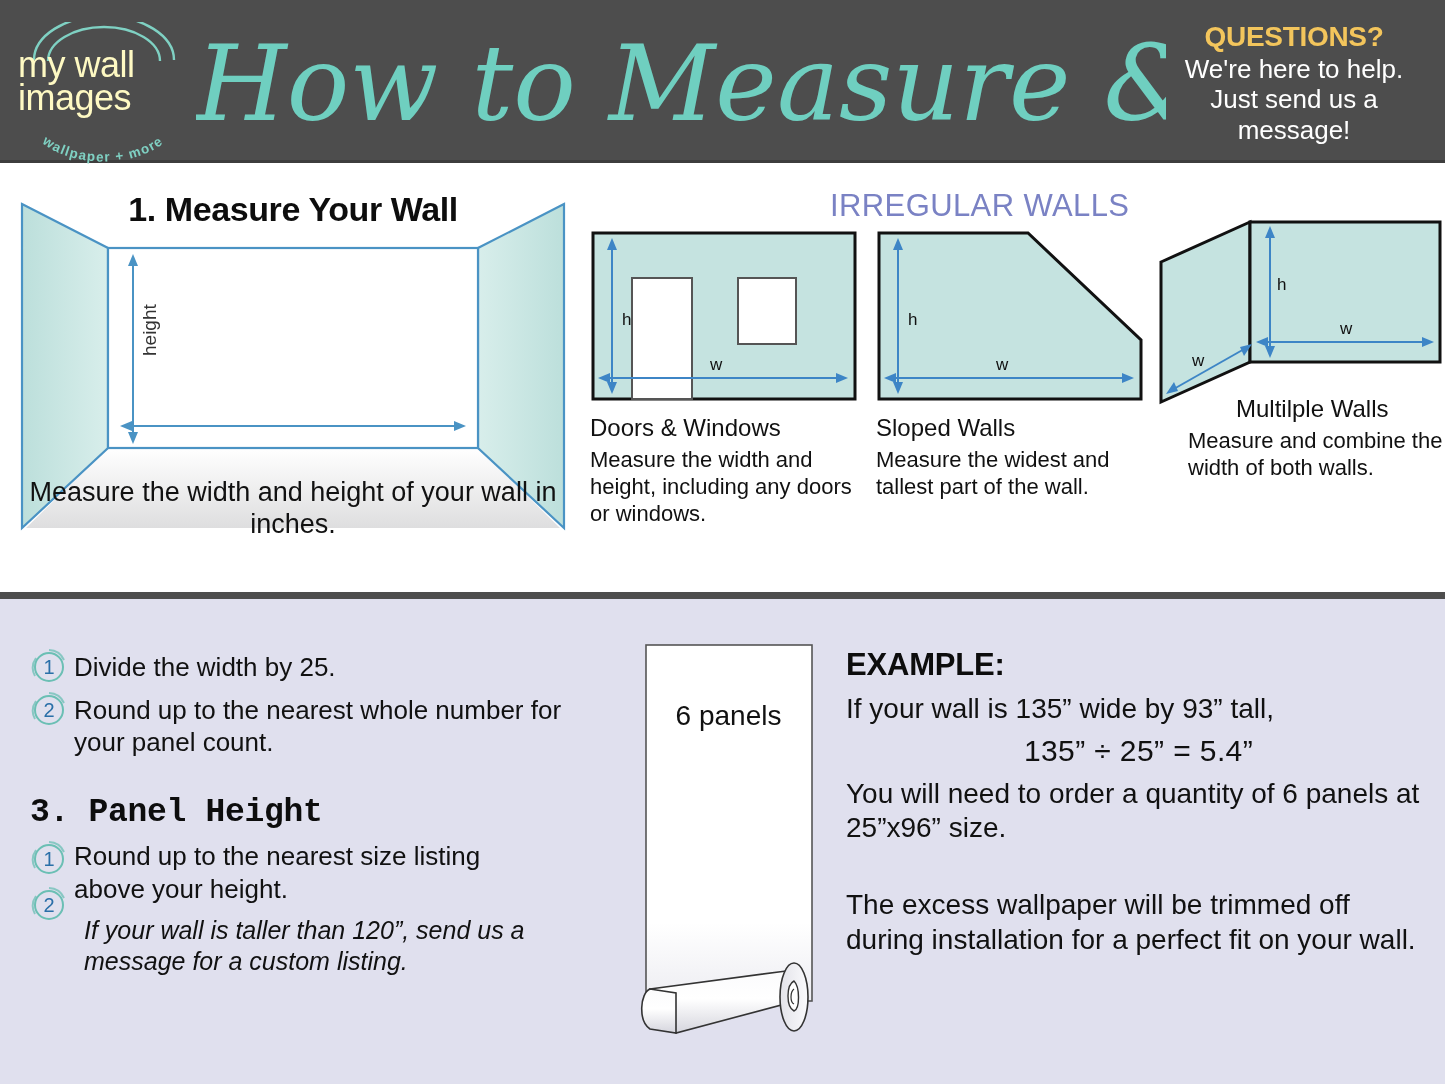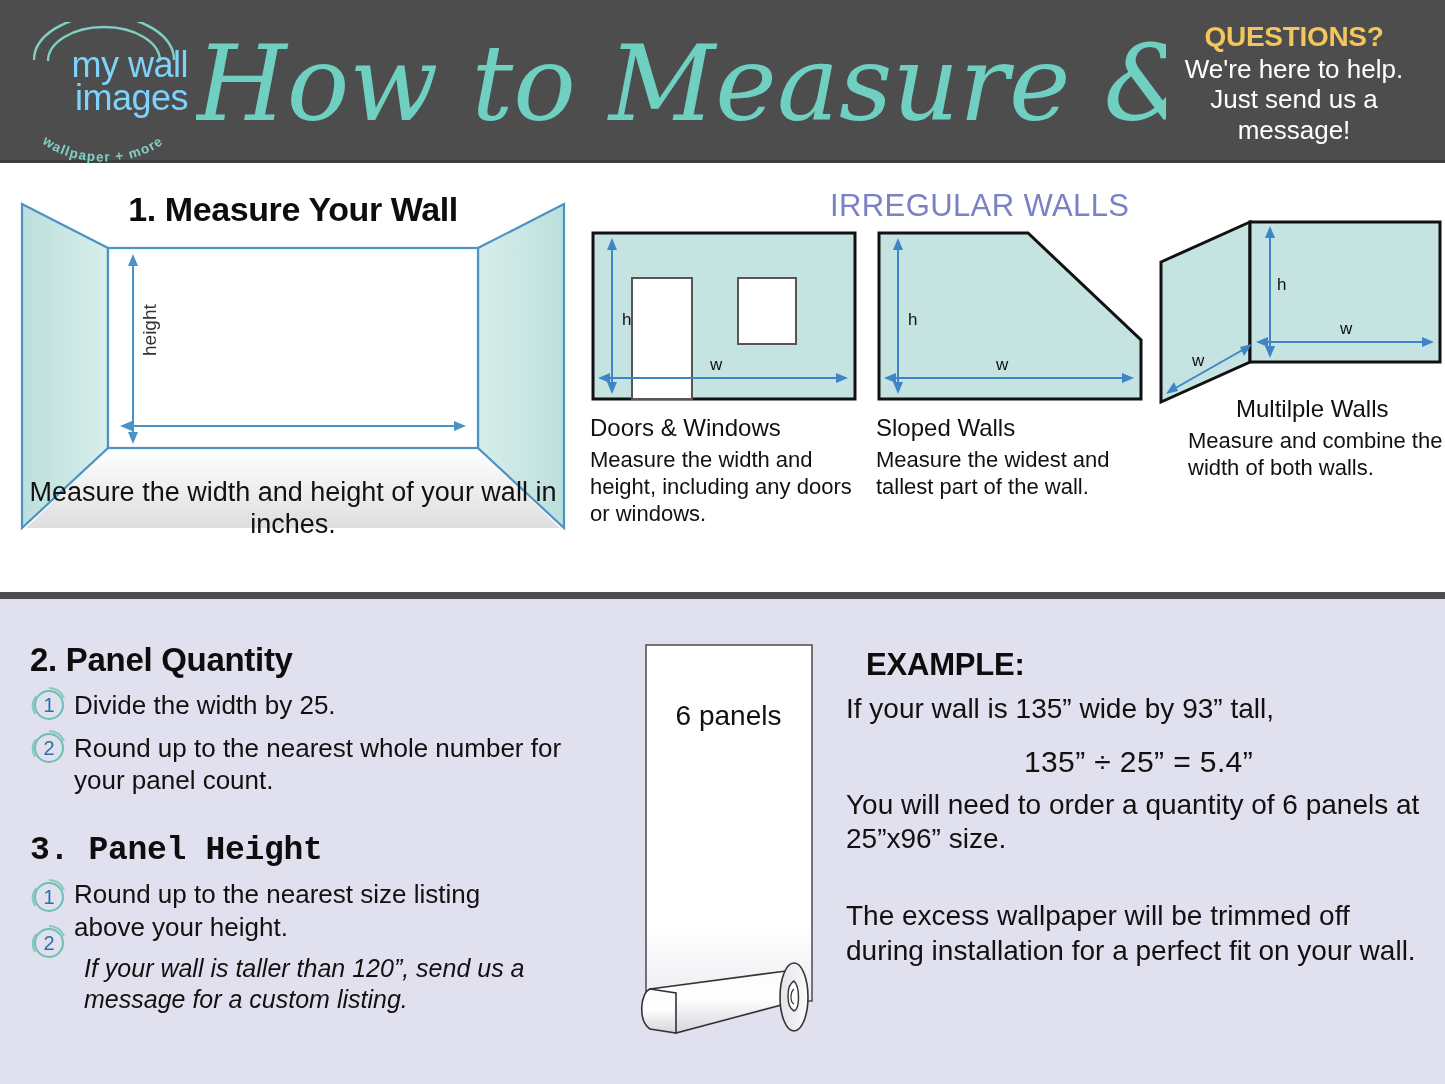--- a/index.html
+++ b/index.html
@@ -17,22 +17,22 @@
     position:absolute; left:0; top:0; width:1445px; height:163px;
     background:#4d4d4d;
     border-bottom:3px solid #3d3d3d;
   }
   .logo {
     position:absolute; left:18px; top:22px; width:170px; height:132px;
   }
   .logo-arcs { position:absolute; left:12px; top:0; width:148px; height:40px; }
   .logo-text {
     position:absolute; left:0; top:26px; width:170px;
-    color:#7dd3fc; font-size:36px; line-height:0.92; font-weight:400;
-    text-align:right; letter-spacing:-0.5px;
+    color:#fef9c3; font-size:36px; line-height:0.92; font-weight:400;
+    text-align:left; letter-spacing:-0.5px;
   }
   .logo-arc-text { position:absolute; left:5px; top:96px; width:160px; height:46px; }
   .logo-arc-text text { fill:#7fd1c3; font-size:13.5px; font-weight:bold; letter-spacing:1.2px; }
 
   .title-script {
     position:absolute; left:196px; top:8px; width:970px; height:150px;
   }
   .title-script svg { width:100%; height:100%; }
   .title-script text {
     fill:#6fcfc0;
@@ -125,25 +125,25 @@
   
   .roll { position:absolute; left:636px; top:42px; width:210px; height:430px; }
   .roll-label {
     position:absolute; left:0; top:15px; width:185px; text-align:center;
     font-size:28px; color:#111; z-index:4;margin-top:44px;
   }
 
   
   .example { position:absolute; left:846px; top:48px; width:585px; }
   .example-head {
-    font-size:31px; font-weight:bold; color:#0d0d0d; letter-spacing:-0.2px;margin-left:20px;
+    font-size:31px; font-weight:bold; color:#0d0d0d; letter-spacing:-0.2px;
   }
   .example-line { font-size:28px; line-height:1.22; color:#111; margin-top:9px; }
   .example-eq {
-    font-size:30px; color:#111; text-align:center; margin-top:19px;
+    font-size:30px; color:#111; text-align:center; margin-top:8px;
     letter-spacing:0.4px;
   }
   .example-gap { height:34px; }
 </style>
 </head>
 <body>
 
 <div class="page">
 
   <div class="header">
@@ -287,21 +287,20 @@
       <div class="iw-desc" style="margin-left:30px;">Measure and combine the width of both walls.</div>
     </div>
   </div>
 
   <div class="divider"></div>
 
   <div class="bottom-section">
 
     <div class="steps-col">
 
-      <div class="step-head">2. Panel Quantity</div>
 
       <div class="bullet-row">
         <div class="bullet-marker">
           <svg width="44" height="38" viewBox="0 0 44 38">
             <circle cx="19" cy="19" r="14" fill="none" stroke="#6bbfb4" stroke-width="2"></circle>
             <path d="M19,2 A17,17 0 0,1 34,12" fill="none" stroke="#6bbfb4" stroke-width="2" opacity="0.75"></path>
             <path d="M5,28 A17,17 0 0,1 6,10" fill="none" stroke="#6bbfb4" stroke-width="2" opacity="0.75"></path>
             <text x="19" y="26" text-anchor="middle" font-family="Liberation Sans, sans-serif" font-size="20" fill="#2a6fa8" id="m2-1">1</text>
           </svg>
         </div>

